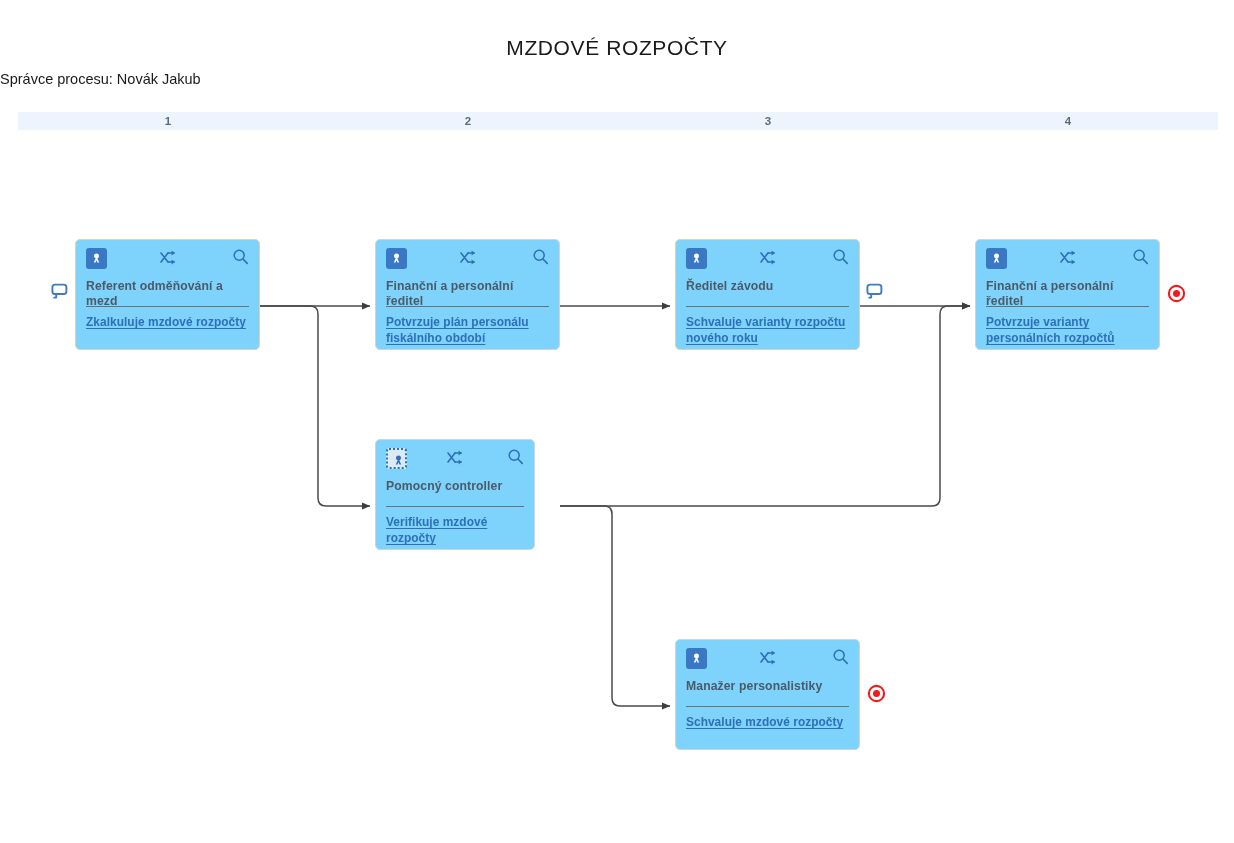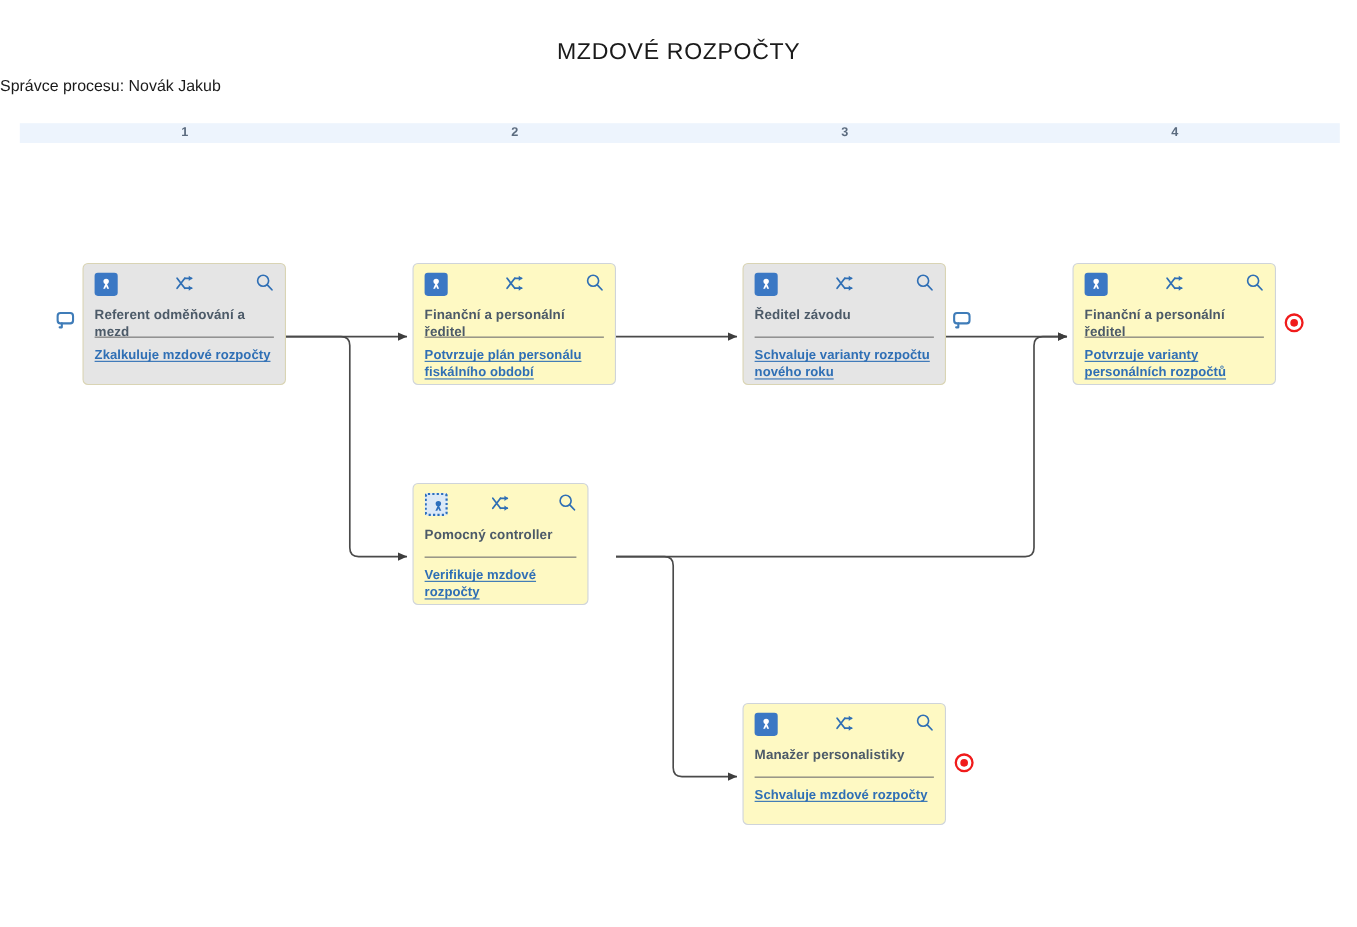--- a/index.html
+++ b/index.html
@@ -34,23 +34,23 @@
     font-size:11.5px;font-weight:700;color:#5b6b7f;text-align:center;
   }
 
   
   .edges{position:absolute;left:0;top:0;width:1234px;height:843px;pointer-events:none;}
 
   
   .card{
     position:absolute;box-sizing:border-box;
     border:1px solid #cfd4da;border-radius:5px;
-    background:#fef9c3;
-  }
-  .card.accent{background:#e5e5e5;border-color:#d9d4b4;}
+    background:#7dd3fc;
+  }
+  .card.accent{background:#7dd3fc;border-color:#d9d4b4;}
   .card-head{
     position:relative;height:30px;margin:8px 10px 0 10px;
   }
   .badge{
     position:absolute;left:0;top:0;width:21px;height:21px;border-radius:3px;
     background:#3b78c4;
   }
   .badge.dotted{
     background:#dce9f7;border:2px dotted #2c6fbd;box-sizing:border-box;
   }

